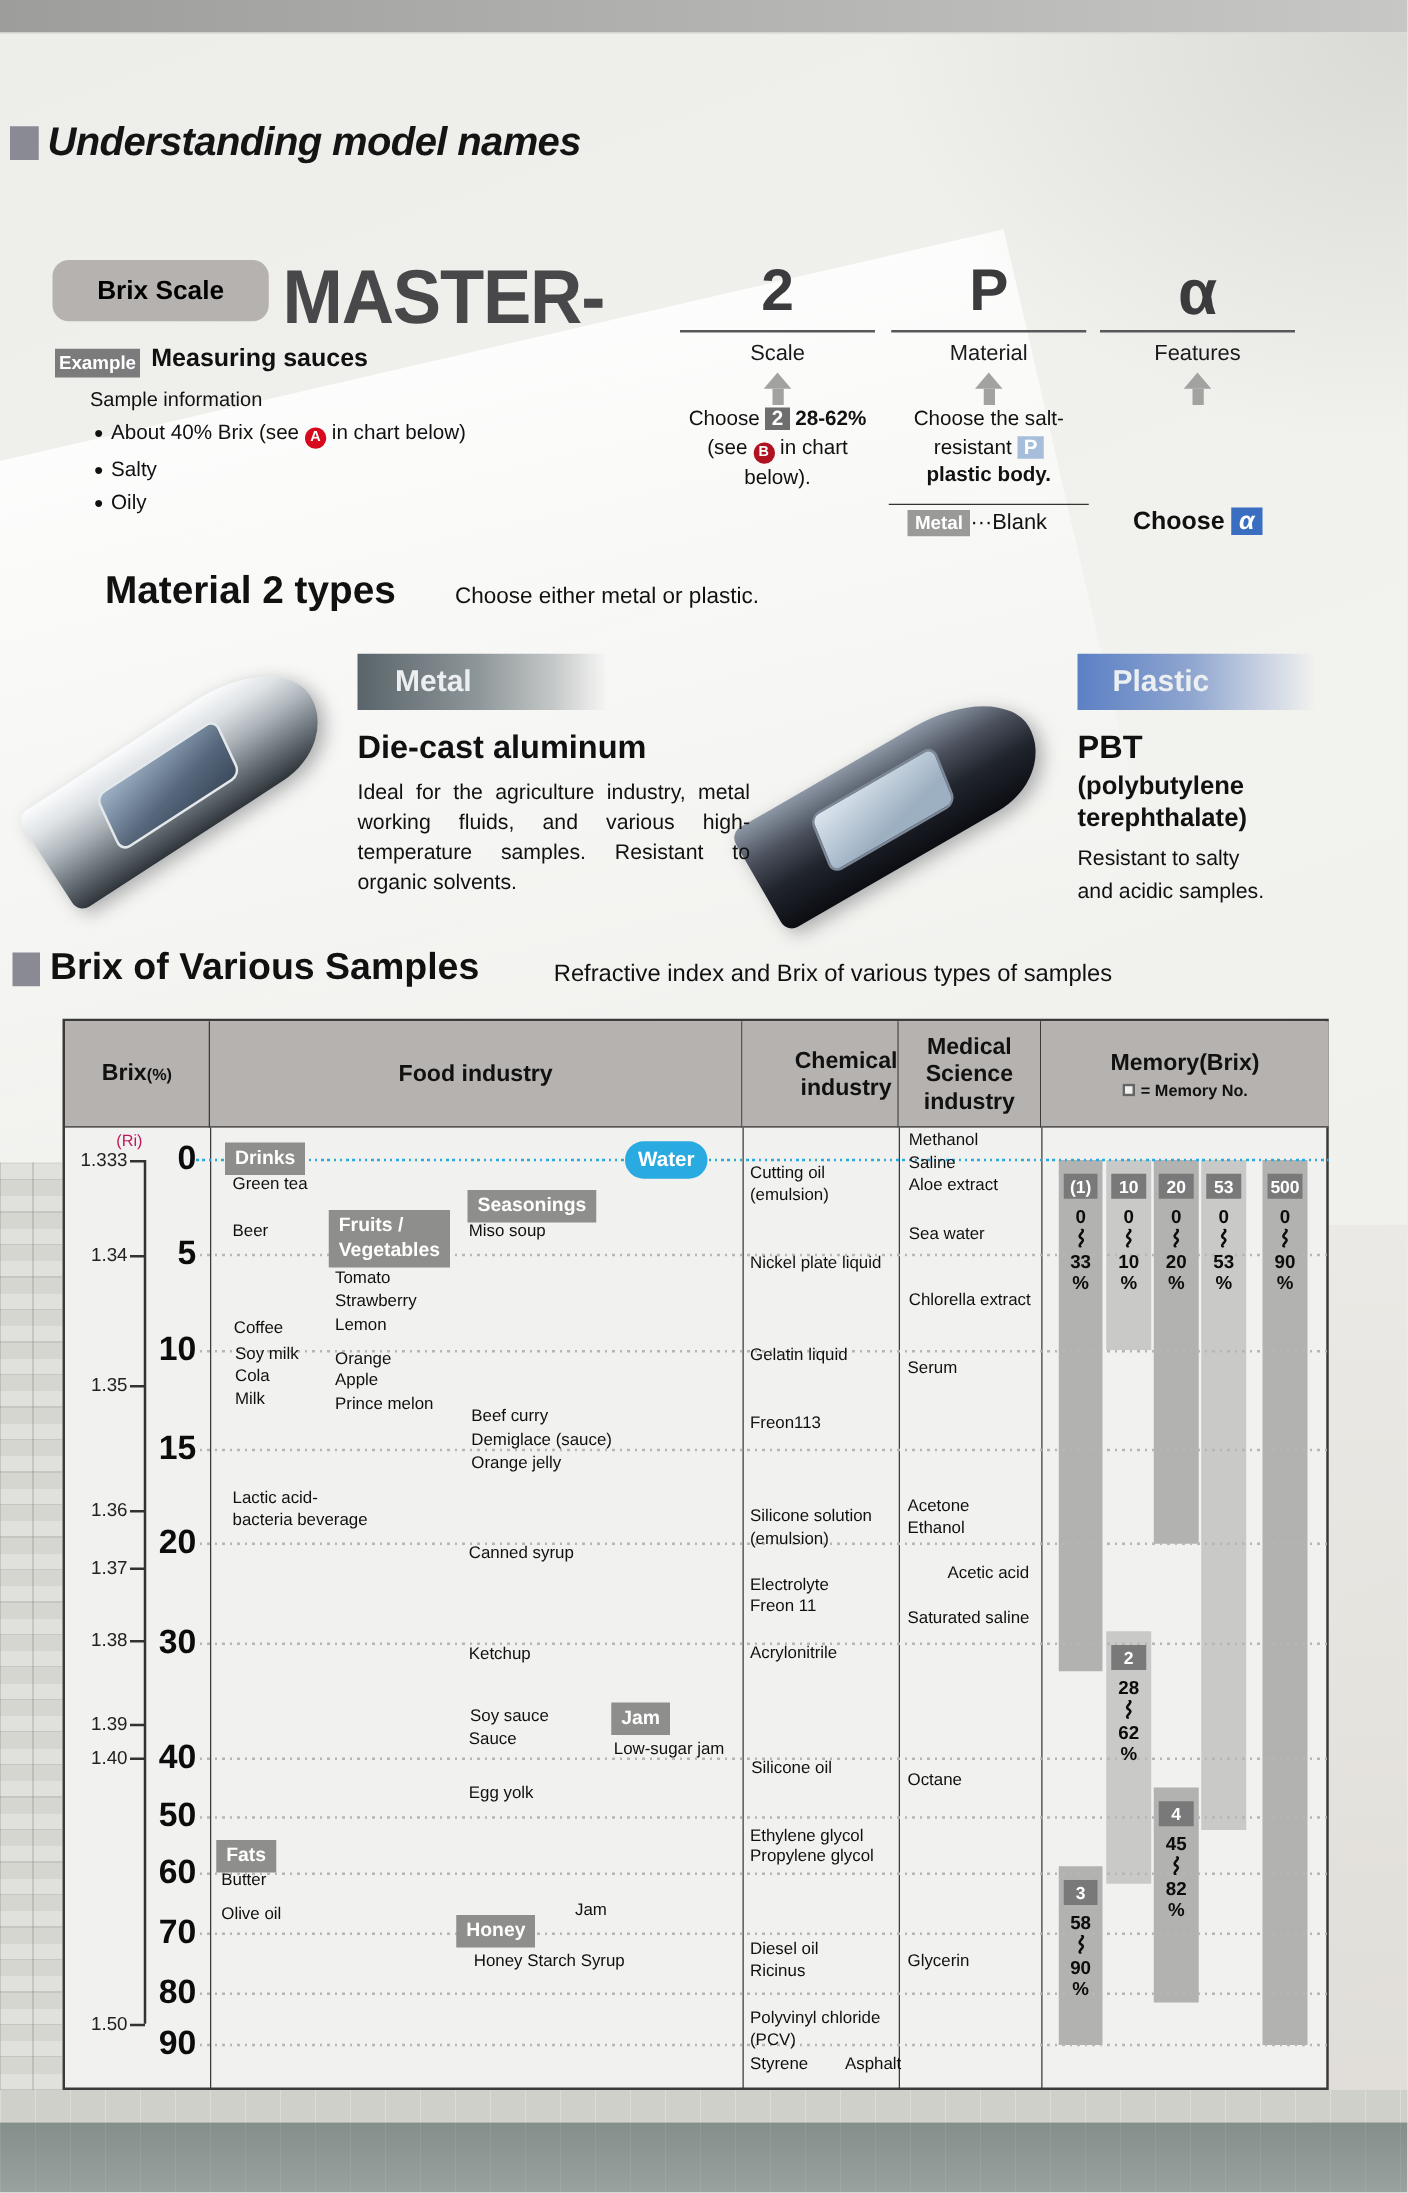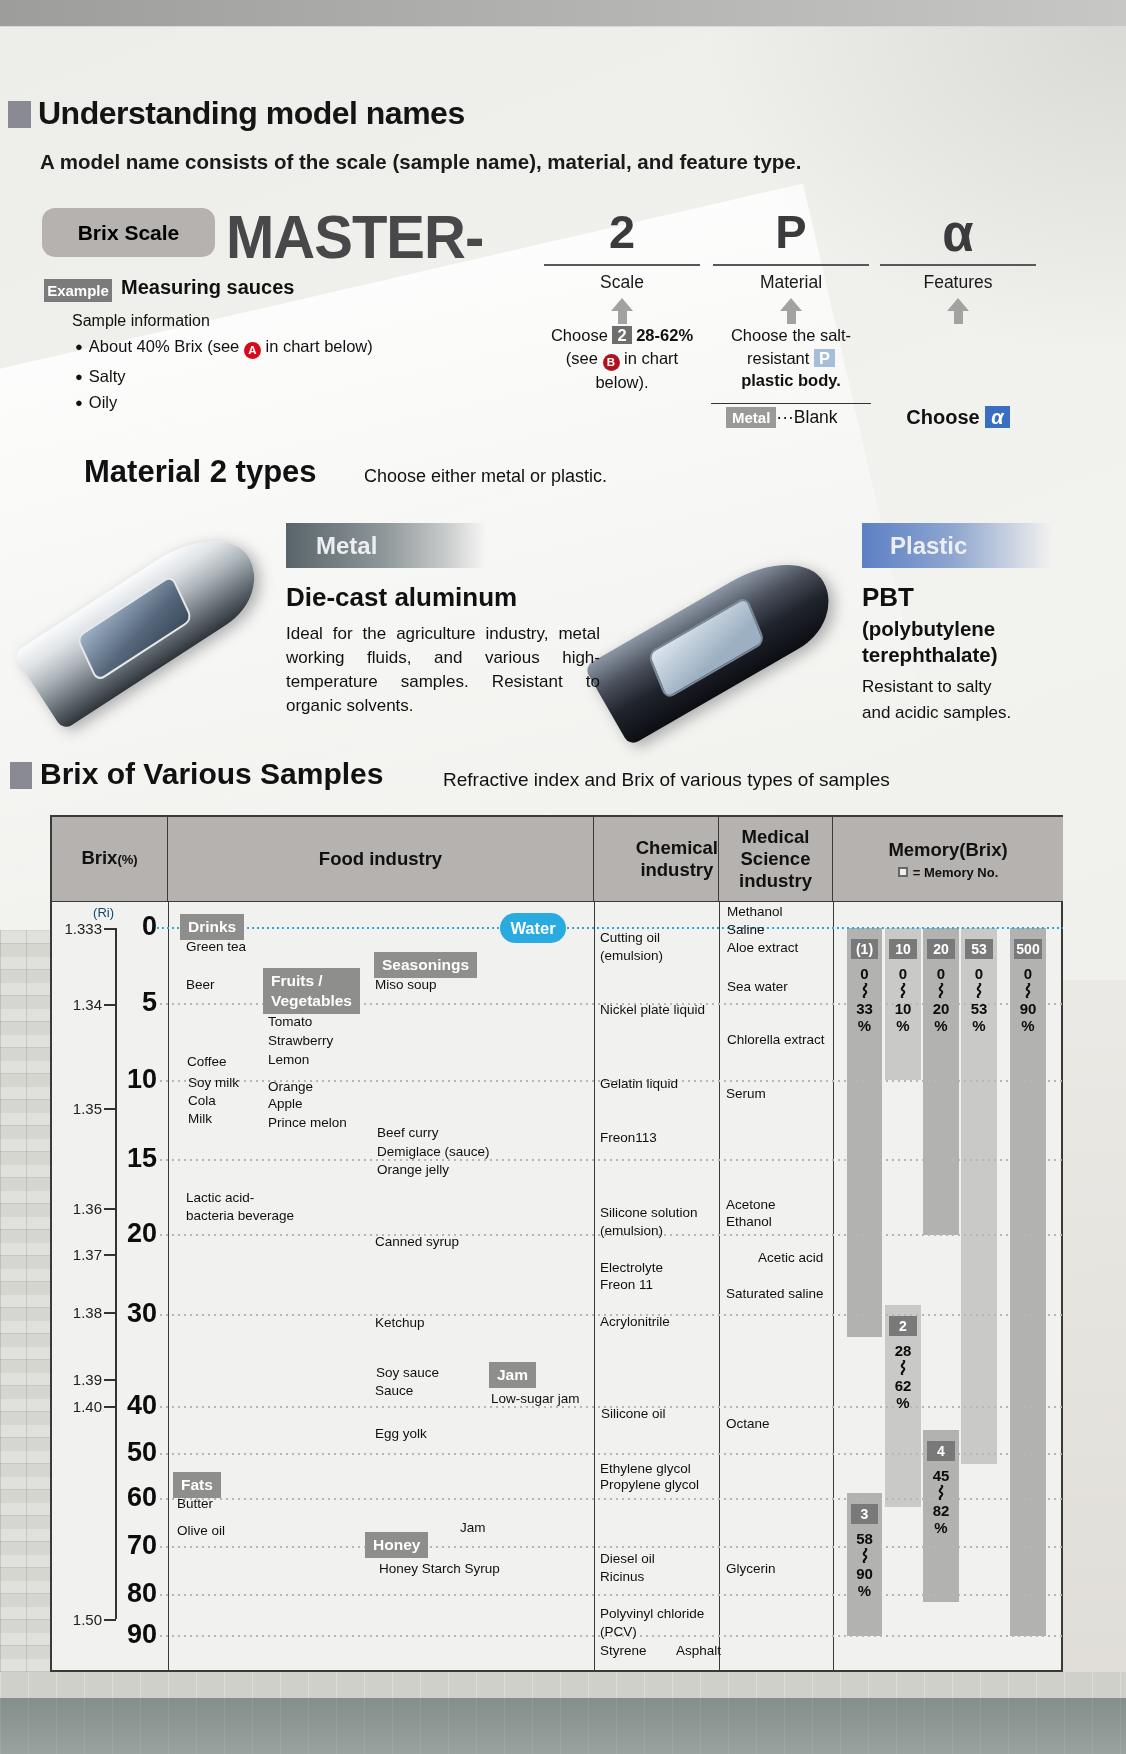--- a/index.html
+++ b/index.html
@@ -12,21 +12,21 @@
   .top-band{left:0;top:0;width:1126px;height:27px;background:linear-gradient(90deg,#9d9d9b,#c7c7c5);border-bottom:1px solid #d9d9d7;}
   .bg-sheet{left:-220px;top:300px;width:1100px;height:560px;background:linear-gradient(180deg,rgba(255,255,255,.85),rgba(244,244,241,0));transform:rotate(-13deg);}
   .bg-corner{right:0;top:27px;width:420px;height:330px;background:radial-gradient(ellipse at 100% 0%,rgba(205,205,201,.65),rgba(205,205,201,0) 70%);}
   .bg-warm{left:1052px;top:980px;width:74px;height:720px;background:linear-gradient(180deg,#e9e6e1,#d9d5cf);opacity:.65;}
   .tile-strip{left:0;top:930px;width:50px;height:742px;background-color:#d6d6d1;background-image:repeating-linear-gradient(0deg,rgba(120,120,115,.25) 0 1px,transparent 1px 26px),repeating-linear-gradient(90deg,rgba(120,120,115,.25) 0 1px,transparent 1px 26px),repeating-linear-gradient(0deg,rgba(255,255,255,.25) 0 13px,transparent 13px 26px);}
   .band-light{left:0;top:1672px;width:1126px;height:26px;background:#d0d0cb;background-image:repeating-linear-gradient(90deg,rgba(255,255,255,.25) 0 1px,transparent 1px 28px);}
   .band-dark{left:0;top:1698px;width:1126px;height:56px;background:linear-gradient(180deg,#848e8a,#98a19d);background-image:repeating-linear-gradient(90deg,rgba(255,255,255,.08) 0 1px,transparent 1px 28px),linear-gradient(180deg,#848e8a,#99a29e);}
 
   
   .sq-bullet{width:23px;height:27px;background:#8a8a94;}
-  .h1{font-size:32px;font-weight:bold;color:#141414;letter-spacing:-.5px;}
+  .h1{font-size:32px;font-weight:bold;color:#141414;letter-spacing:-.5px;font-style:italic;}
   .subtitle{font-size:20.5px;font-weight:bold;color:#1a1a1a;}
   .pill{left:42px;top:208px;width:173px;height:49px;background:#b6b2b0;border-radius:13px;display:flex;align-items:center;justify-content:center;font-size:21px;font-weight:bold;color:#000;}
   .master{left:226px;top:202px;font-size:61px;font-weight:bold;color:#48484a;transform:scaleX(.95);transform-origin:left;letter-spacing:-1px;}
   .segchar{top:204px;width:160px;text-align:center;font-size:47px;font-weight:bold;color:#3b3b3d;}
   .seg-underline{top:264px;width:156px;height:2px;background:#58585a;}
   .seglabel{top:272px;width:160px;text-align:center;font-size:17.5px;color:#1a1a1a;}
   .up-arrow{width:24px;}
   .up-arrow .tri{width:0;height:0;border-left:11px solid transparent;border-right:11px solid transparent;border-bottom:13px solid #a2a2a0;margin:0 auto;}
   .up-arrow .stem{width:9px;height:13px;background:#a2a2a0;margin:0 auto;}
   .ex-badge{left:44px;top:279px;width:68px;height:23px;background:#7b7b7b;color:#fff;font-size:15px;font-weight:bold;display:flex;align-items:center;justify-content:center;}
@@ -74,21 +74,21 @@
   .tbl{left:50px;top:815px;width:1013px;height:857px;background:#f1f1ef;border:2px solid #3a3a3a;}
   .thead-cell{top:0;height:85px;background:#b5b2af;border-right:1px solid #3a3a3a;border-bottom:1.5px solid #3a3a3a;display:flex;flex-direction:column;align-items:center;justify-content:center;color:#111;font-weight:bold;text-align:center;}
   .thead-cell .big{font-size:18.5px;line-height:22px;}
   .vcol{top:85px;width:1px;height:770px;background:#3a3a3a;}
   .gridline{height:2px;left:108px;width:903px;background:repeating-linear-gradient(90deg,#b6b6b4 0 2px,transparent 2px 6px);z-index:5;}
   .gridline.blue{left:100px;width:911px;background:repeating-linear-gradient(90deg,#2aa9e0 0 2px,transparent 2px 5px);}
   .brixnum{left:0;width:105px;text-align:right;font-size:27px;font-weight:bold;color:#0c0c0c;z-index:6;}
   .rilab{left:0;width:50px;text-align:right;font-size:15px;color:#222;z-index:6;}
   .ridash{left:52px;width:12px;height:1.5px;background:#333;z-index:6;}
   .ri-axis{left:63px;top:111px;width:1.5px;height:691px;background:#333;}
-  .ri-note{left:12px;top:88px;width:50px;text-align:right;font-size:13px;color:#0c4a6e;}
+  .ri-note{left:12px;top:88px;width:50px;text-align:right;font-size:13px;color:#be185d;}
   .item{font-size:13.5px;line-height:17.5px;color:#101010;white-space:pre-line;z-index:7;}
   .sbadge{background:#8e8e8c;color:#fff;font-weight:bold;font-size:15.5px;line-height:20px;padding:3px 8px;white-space:pre-line;z-index:8;}
   .water-pill{left:448px;top:96px;width:66px;height:30px;background:#29abe2;border-radius:15px;color:#fff;font-size:16.5px;font-weight:bold;display:flex;align-items:center;justify-content:center;z-index:9;}
   .mbar{z-index:3;}
   .mbar.dark{background:#b2b2b0;}
   .mbar.light{background:#c9c9c7;}
   .mem-badge{background:#79797a;color:#fff;font-weight:bold;font-size:14px;text-align:center;line-height:20px;height:20px;z-index:8;}
   .mem-range{text-align:center;font-weight:bold;font-size:15px;color:#0c0c0c;line-height:16.5px;z-index:8;}
   .legend-line{display:flex;align-items:center;gap:5px;font-size:13px;margin-top:4px;}
   .legend-sq{display:inline-block;width:10px;height:10px;border:2px solid #666;background:#f0f0ee;}
@@ -99,21 +99,20 @@
 <div id="canvas" data-name="page">
 
   <div class="abs top-band" data-name="top-band"></div>
   <div class="abs bg-sheet" data-name="background-sweep"></div>
   <div class="abs bg-corner" data-name="background-corner-shade"></div>
   <div class="abs bg-warm" data-name="background-right-shade"></div>
   <div class="abs tile-strip" data-name="left-tile-strip"></div>
 
   <div class="abs sq-bullet" style="left:8px;top:101px;" data-name="section-bullet-icon"></div>
   <div class="abs h1" style="left:38px;top:95px;" data-name="page-title">Understanding model names</div>
-  <div class="abs subtitle" style="left:40px;top:150px;" data-name="page-subtitle">A model name consists of the scale (sample name), material, and feature type.</div>
 
   <div class="abs pill" data-name="brix-scale-badge">Brix Scale</div>
   <div class="abs master" data-name="model-name">MASTER-</div>
 
   <div class="abs segchar" style="left:542px;" data-name="model-segment-scale">2</div>
   <div class="abs segchar" style="left:711px;" data-name="model-segment-material">P</div>
   <div class="abs segchar" style="left:878px;font-size:51px;" data-name="model-segment-features">α</div>
   <div class="abs seg-underline" style="left:544px;" data-name="segment-underline"></div>
   <div class="abs seg-underline" style="left:713px;" data-name="segment-underline"></div>
   <div class="abs seg-underline" style="left:880px;" data-name="segment-underline"></div>

